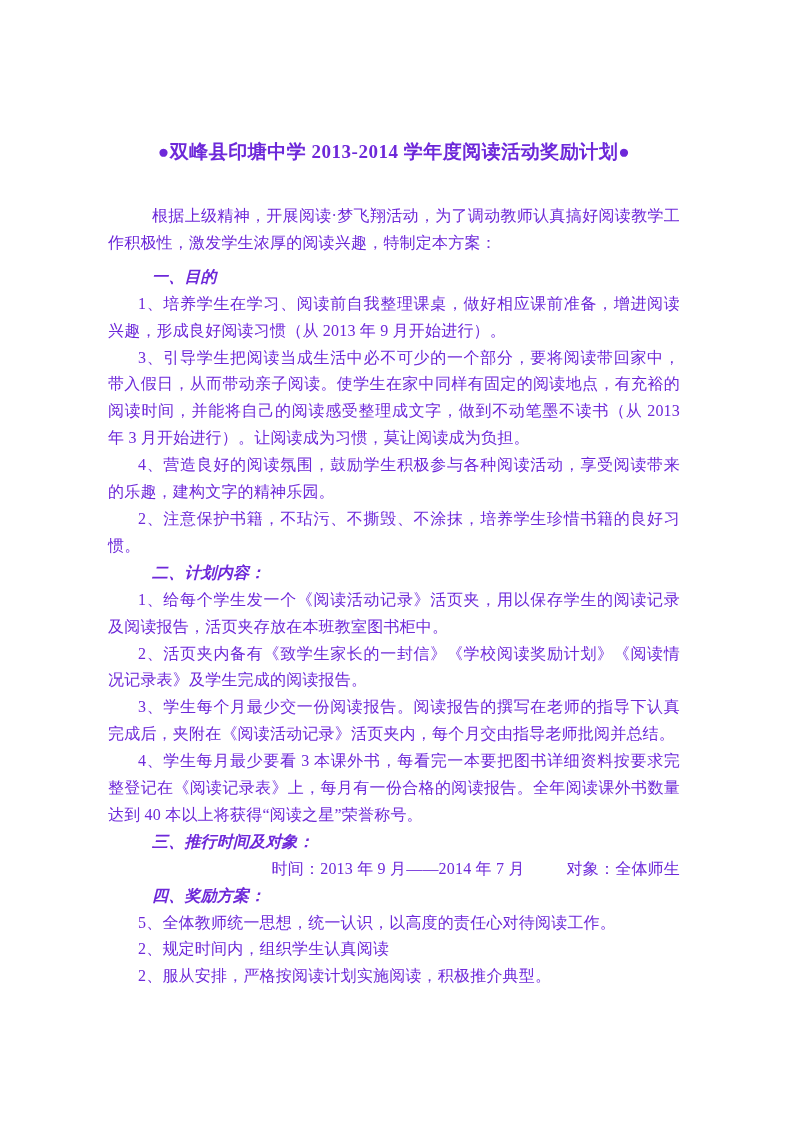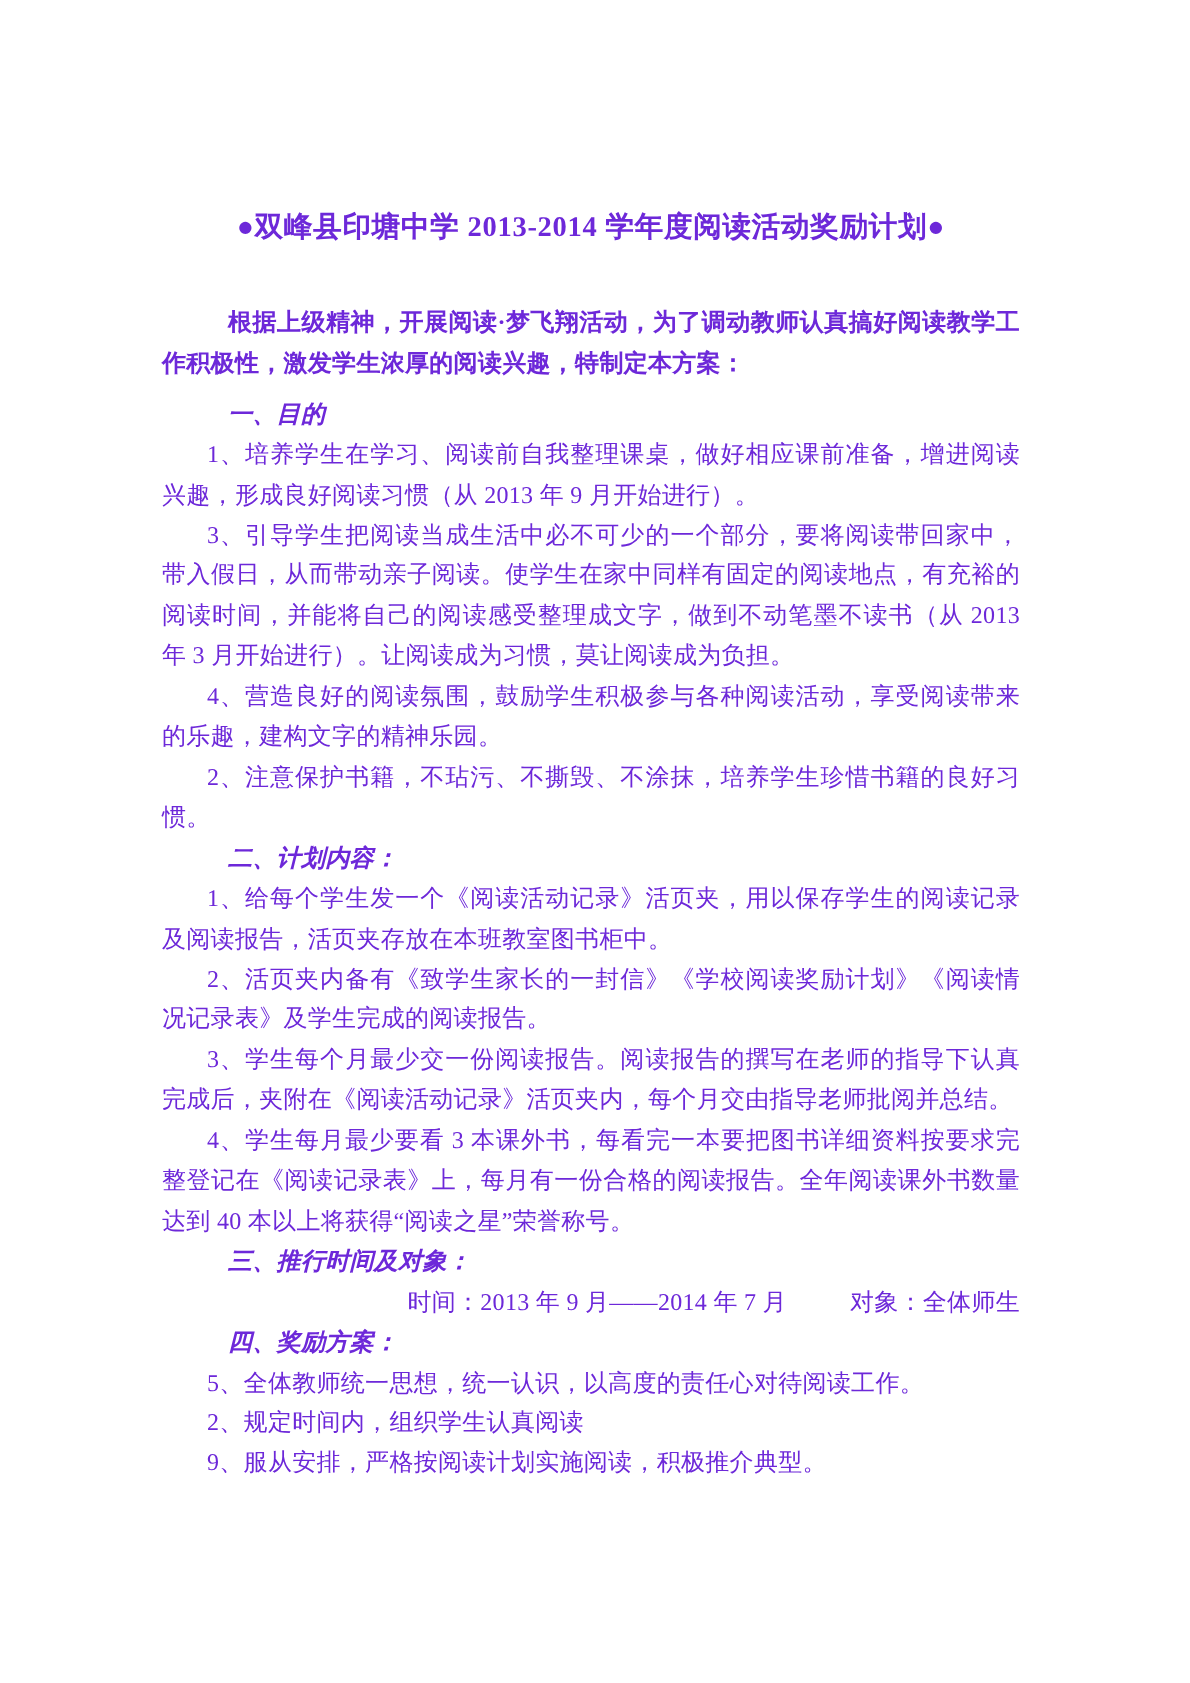--- a/index.html
+++ b/index.html
@@ -30,21 +30,21 @@
   .doc-title {
     font-size: 19px;
     font-weight: bold;
     text-align: center;
     line-height: 24px;
     margin: 0 0 39px 0;
     letter-spacing: 0.5px;
     white-space: nowrap;
   }
   .intro {
-    font-weight: bold;
+    font-weight: normal;
     text-indent: 44px;
     margin: 0;
   }
   .section-heading {
     font-weight: bold;
     text-indent: 44px;
     margin: 0;
     font-style: italic;
   }
   .section-heading.first {
@@ -93,17 +93,17 @@
 
     <div>
       <p class="section-heading">三、推行时间及对象：</p>
       <p class="schedule"><span>时间：2013 年 9 月——2014 年 7 月</span><span class="gap"></span><span>对象：全体师生</span></p>
     </div>
 
     <div>
       <p class="section-heading">四、奖励方案：</p>
       <p class="item">5、全体教师统一思想，统一认识，以高度的责任心对待阅读工作。</p>
       <p class="item">2、规定时间内，组织学生认真阅读</p>
-      <p class="item">9、服从安排，严格按阅读计划实施阅读，积极推介典型。</p>
+      <p class="item">2、服从安排，严格按阅读计划实施阅读，积极推介典型。</p>
     </div>
 
   </div>
 </div>
 
 </body></html>

